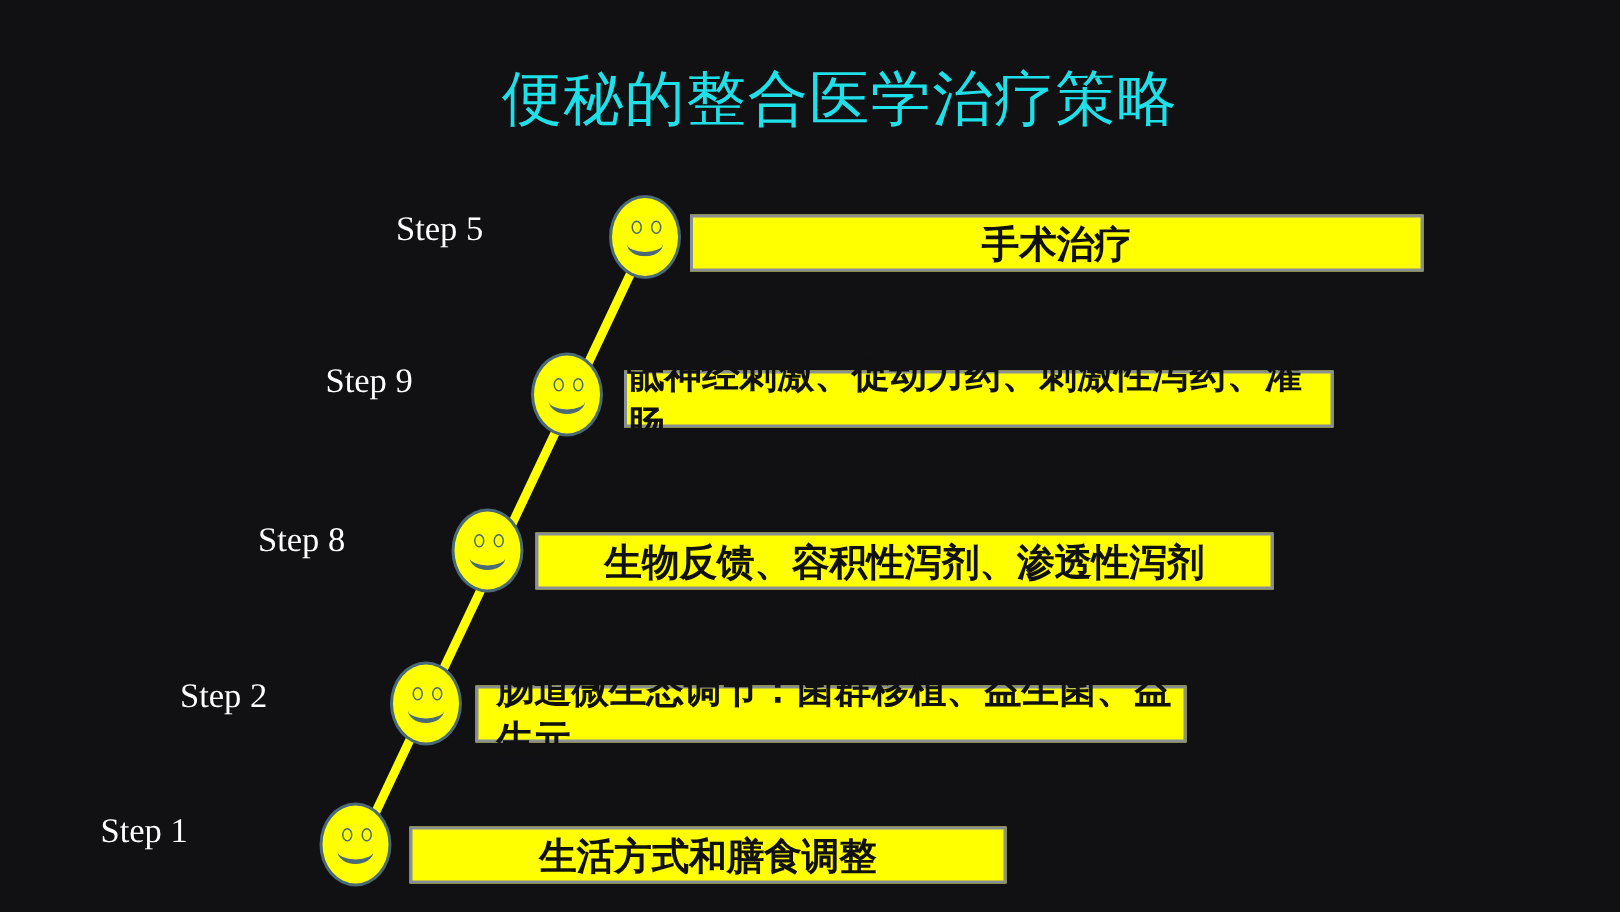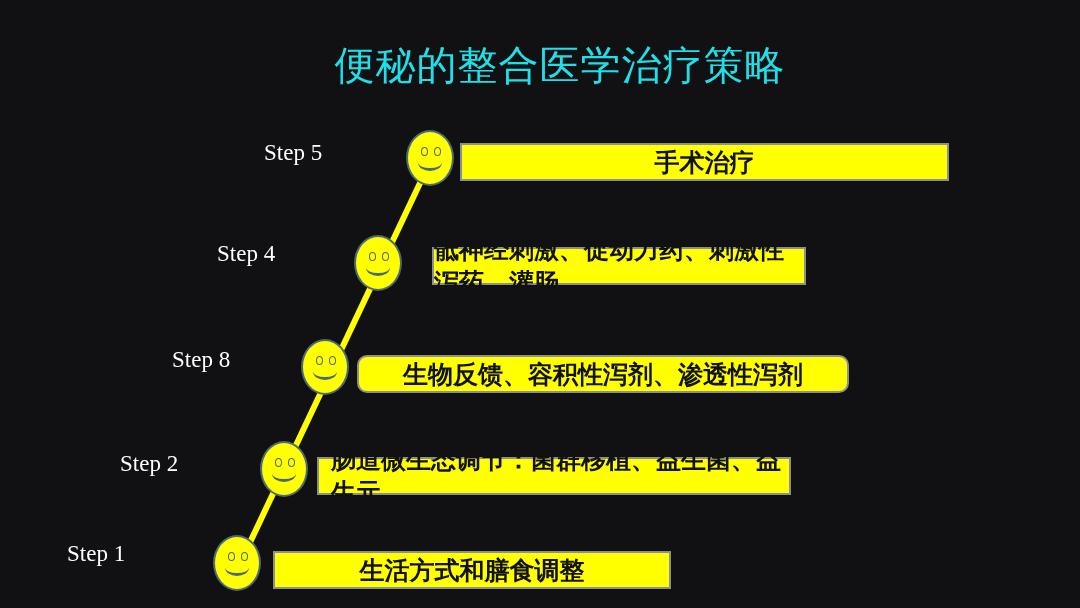--- a/index.html
+++ b/index.html
@@ -69,35 +69,35 @@
 </svg>
 
 <div class="step-label" style="left:264px; top:140px;">Step 5</div>
 <div class="smiley" style="left:406px; top:130px;">
   <div class="eye l"></div>
     <div class="eye r"></div>
     <div class="mouth"></div>
 </div>
 <div class="box" style="left:460px; top:143px; width:489px;">手术治疗</div>
 
-<div class="step-label" style="left:217px; top:241px;">Step 4</div>
+<div class="step-label" style="left:217px; top:241px;">Step 9</div>
 <div class="smiley" style="left:354px; top:235px;">
   <div class="eye l"></div>
     <div class="eye r"></div>
     <div class="mouth"></div>
 </div>
-<div class="box" style="left:432px; top:247px; width:374px;">骶神经刺激、促动力药、刺激性泻药、灌肠</div>
+<div class="box" style="left:416px; top:247px; width:473px;">骶神经刺激、促动力药、刺激性泻药、灌肠</div>
 
 <div class="step-label" style="left:172px; top:347px;">Step 8</div>
 <div class="smiley" style="left:301px; top:339px;">
   <div class="eye l"></div>
     <div class="eye r"></div>
     <div class="mouth"></div>
 </div>
-<div class="box" style="left:357px; top:355px; width:492px;border-radius:10px;">生物反馈、容积性泻剂、渗透性泻剂</div>
+<div class="box" style="left:357px; top:355px; width:492px;">生物反馈、容积性泻剂、渗透性泻剂</div>
 
 <div class="step-label" style="left:120px; top:451px;">Step 2</div>
 <div class="smiley" style="left:260px; top:441px;">
   <div class="eye l"></div>
     <div class="eye r"></div>
     <div class="mouth"></div>
 </div>
 <div class="box left" style="left:317px; top:457px; width:474px;">肠道微生态调节：菌群移植、益生菌、益生元</div>
 
 <div class="step-label" style="left:67px; top:541px;">Step 1</div>

